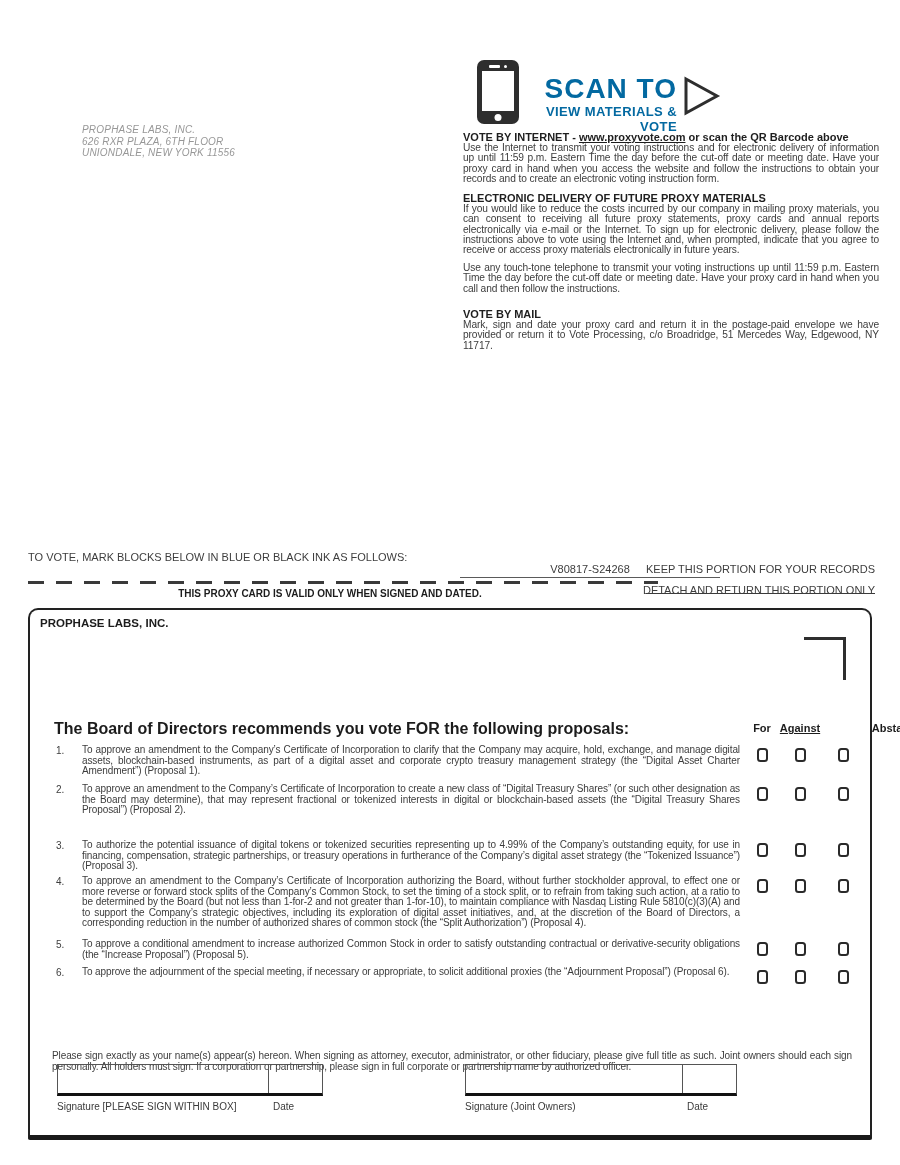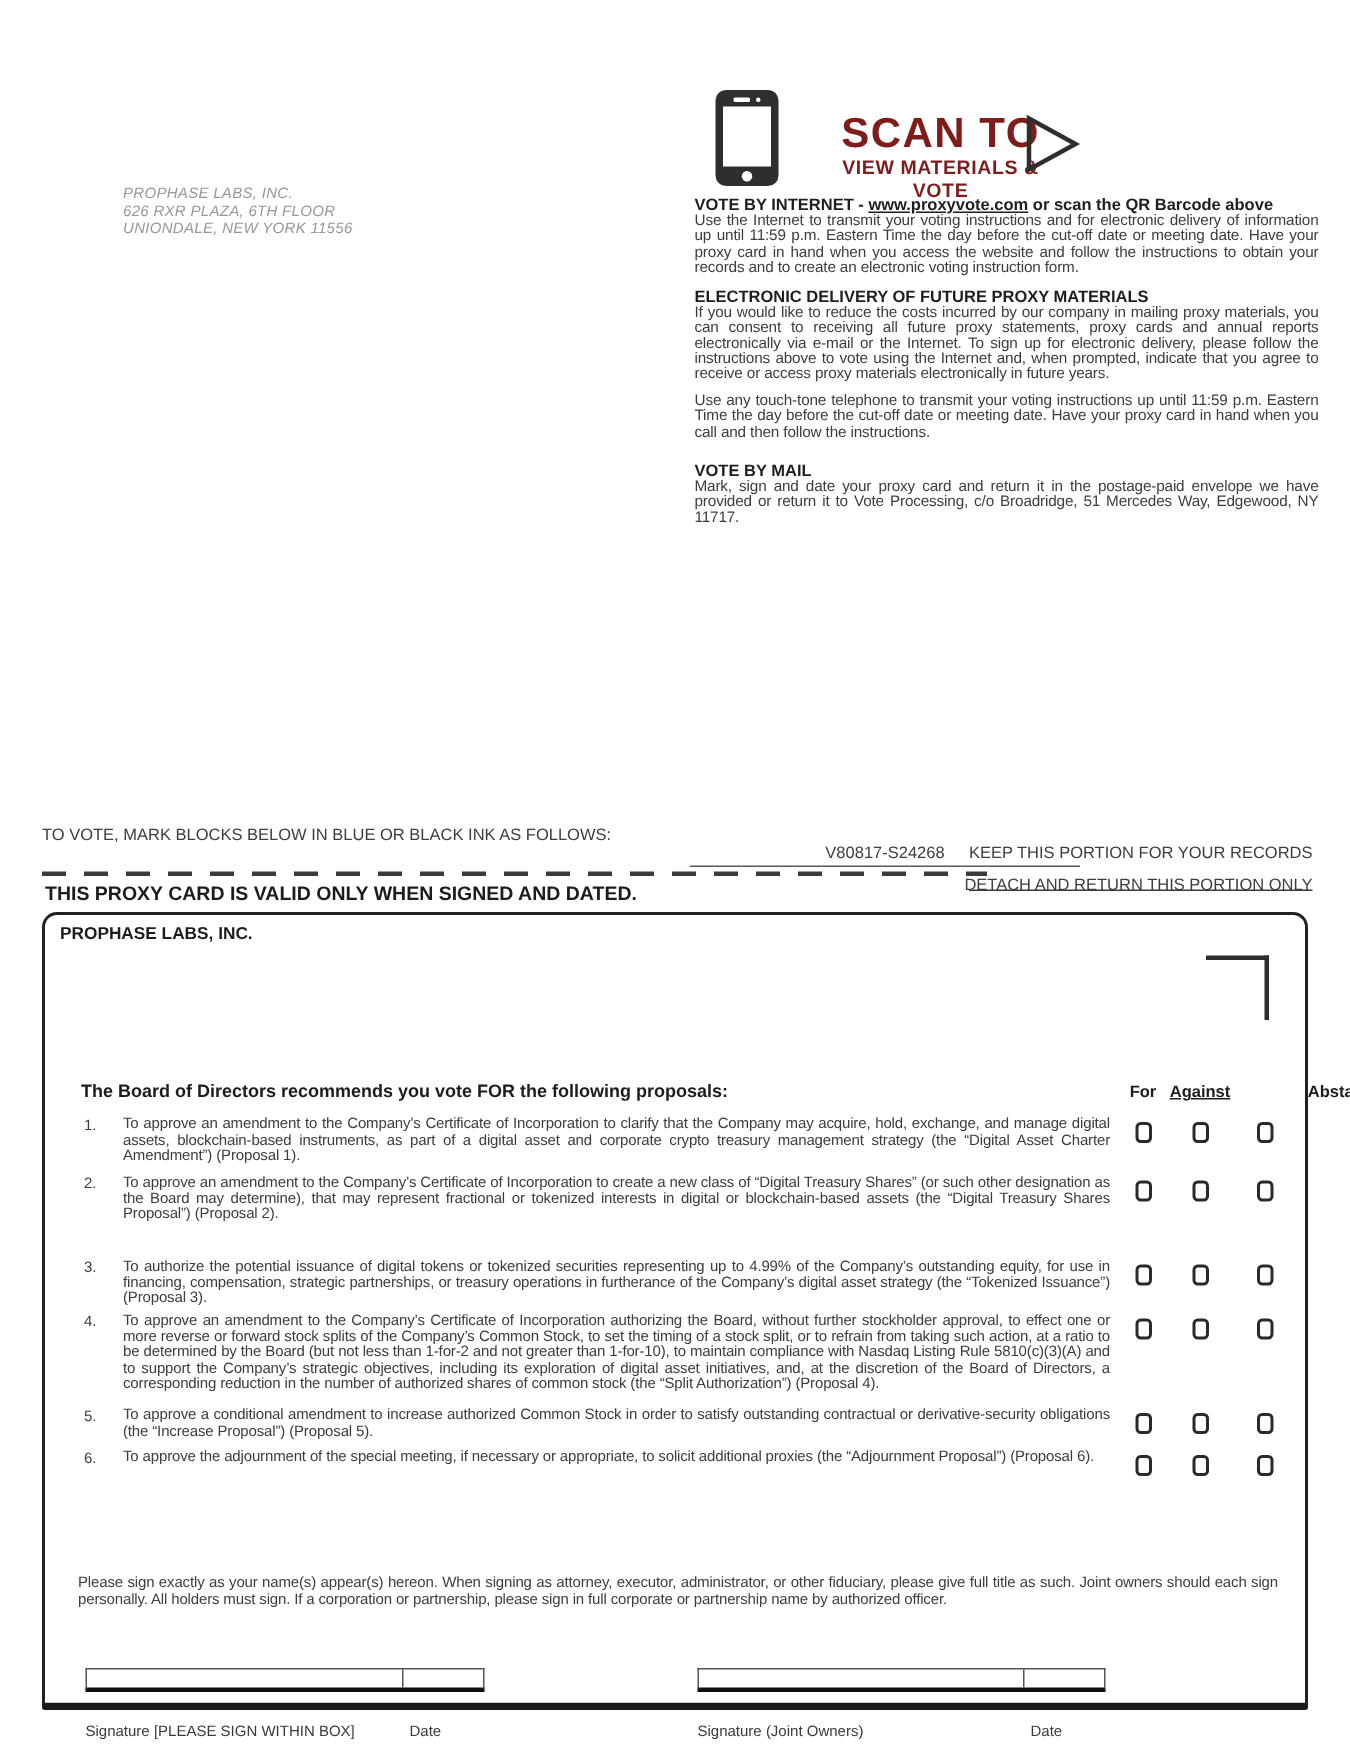--- a/index.html
+++ b/index.html
@@ -9,67 +9,67 @@
     font-family:"Liberation Sans", sans-serif; color:#3d3d3d;
   }
   .abs { position:absolute; }
 
   
   .phone { left:477px; top:60px; width:42px; height:64px; background:#2e2e2e; border-radius:7px; }
   .phone .screen { position:absolute; left:5px; top:11px; right:5px; bottom:13px; background:#fff; }
   .phone .speaker { position:absolute; top:5px; left:12px; width:11px; height:2.5px; background:#fff; border-radius:1px; }
   .phone .camdot { position:absolute; top:4.5px; left:27px; width:3px; height:3px; background:#fff; border-radius:50%; }
   .phone .home { position:absolute; bottom:3px; left:50%; transform:translateX(-50%); width:7px; height:7px; background:#fff; border-radius:50%; }
-  .scan-text { left:552px; top:74px; width:150px; text-align:center; color:#7f1d1d; }
+  .scan-text { left:527px; top:74px; width:150px; text-align:right; color:#0369a1; }
   .scan-title { font-size:28px; font-weight:bold; letter-spacing:1px; line-height:30px; }
   .scan-sub { font-size:13px; font-weight:bold; letter-spacing:0.4px; }
   .arrow { left:683px; top:74px; }
 
   
   .address { left:82px; top:124px; font-style:italic; color:#979797; font-size:10px; line-height:11.5px; letter-spacing:0.2px; }
 
   
   .vote-sec { left:463px; width:416px; }
   .vote-head { font-size:11px; font-weight:bold; color:#1e1e1e; line-height:12px; }
   .vote-link { text-decoration:underline; }
   .vote-body { font-size:10.2px; line-height:10.3px; text-align:justify; color:#3d3d3d; letter-spacing:-0.1px; }
 
   
   .mark-instruction { left:28px; top:551px; font-size:11px; color:#3d3d3d; }
   .control-number { left:460px; top:563px; width:260px; text-align:center; font-size:11px; padding-bottom:2px; border-bottom:1px solid #5a5a5a; }
   .keep-records { right:25px; top:563px; font-size:11px; padding-bottom:18px; border-bottom:1.5px solid #3a3a3a; }
   .detach-only { right:25px; top:584px; font-size:11px; }
   .dash-line { left:28px; top:581px; width:630px; height:3px;
     background:repeating-linear-gradient(90deg,#3a3a3a 0 16px,transparent 16px 28px); }
-  .validity { left:30px; top:588px; width:600px; font-weight:bold; font-size:13px; color:#1c1c1c; }
+  .validity { left:30px; top:588px; width:600px; text-align:center; font-weight:bold; font-size:10px; color:#1c1c1c; }
 
   
   .card { left:28px; top:608px; width:844px; height:532px; border:2px solid #222;
     border-bottom:5px solid #1a1a1a; border-radius:10px 10px 2px 2px; }
   .card-title { position:absolute; left:10px; top:7px; font-weight:bold; font-size:11.5px; color:#1c1c1c; }
   .corner-mark { position:absolute; right:24px; top:27px; width:42px; height:43px;
     border-top:3px solid #2e2e2e; border-right:3px solid #2e2e2e; }
-  .recommend { position:absolute; left:24px; top:110px; font-weight:bold; font-size:12px; color:#1c1c1c; }
+  .recommend { position:absolute; left:24px; top:110px; font-weight:bold; font-size:16px; color:#1c1c1c; }
   .colhead { position:absolute; top:112px; font-weight:bold; font-size:11px; color:#1c1c1c; text-align:center; }
   .col-for { left:710px; width:44px; }
   .col-against { left:744px; width:52px;text-decoration:underline; }
   .col-abstain { left:830px; width:64px; }
 
   .prop { position:absolute; left:0; width:100%; height:0; }
   .p1{top:135px} .p2{top:174px} .p3{top:230px} .p4{top:266px} .p5{top:329px} .p6{top:357px}
   .prop-num { position:absolute; left:26px; top:0; font-size:10px; }
   .prop-text { position:absolute; left:52px; top:0; width:658px; font-size:10px; line-height:10.6px;
     text-align:justify; letter-spacing:-0.1px; color:#3c3c3c; }
   .cb { position:absolute; top:3px; width:11px; height:14px; border:2px solid #2a2a2a; border-radius:3.5px; background:#fff; cursor:pointer; }
   .cb-for { left:727px; } .cb-against { left:765px; } .cb-abstain { left:808px; }
 
   .sign-note { position:absolute; left:22px; top:440px; width:800px; font-size:10px; line-height:11px;
     text-align:justify; letter-spacing:-0.1px; }
 
-  .sig-group { position:absolute; top:502px; height:16px;padding-left:14px; }
+  .sig-group { position:absolute; top:454px; height:32px;padding-left:14px; }
   .sig-g1 { left:27px; width:266px; }
   .sig-g2 { left:435px; width:272px; }
   .sig-box { position:absolute; left:0; top:0; width:100%; height:100%; border:1px solid #555;
     border-bottom:3px solid #111; display:flex; }
   .sig-cell { flex:1; }
   .date-cell { width:54px; border-left:1px solid #555; }
   .sig-label { position:absolute; top:37px; font-size:10px; color:#3a3a3a; white-space:nowrap; }
   .lbl-date-1 { left:216px; } .lbl-date-2 { left:222px; }
 </style>
 </head>

